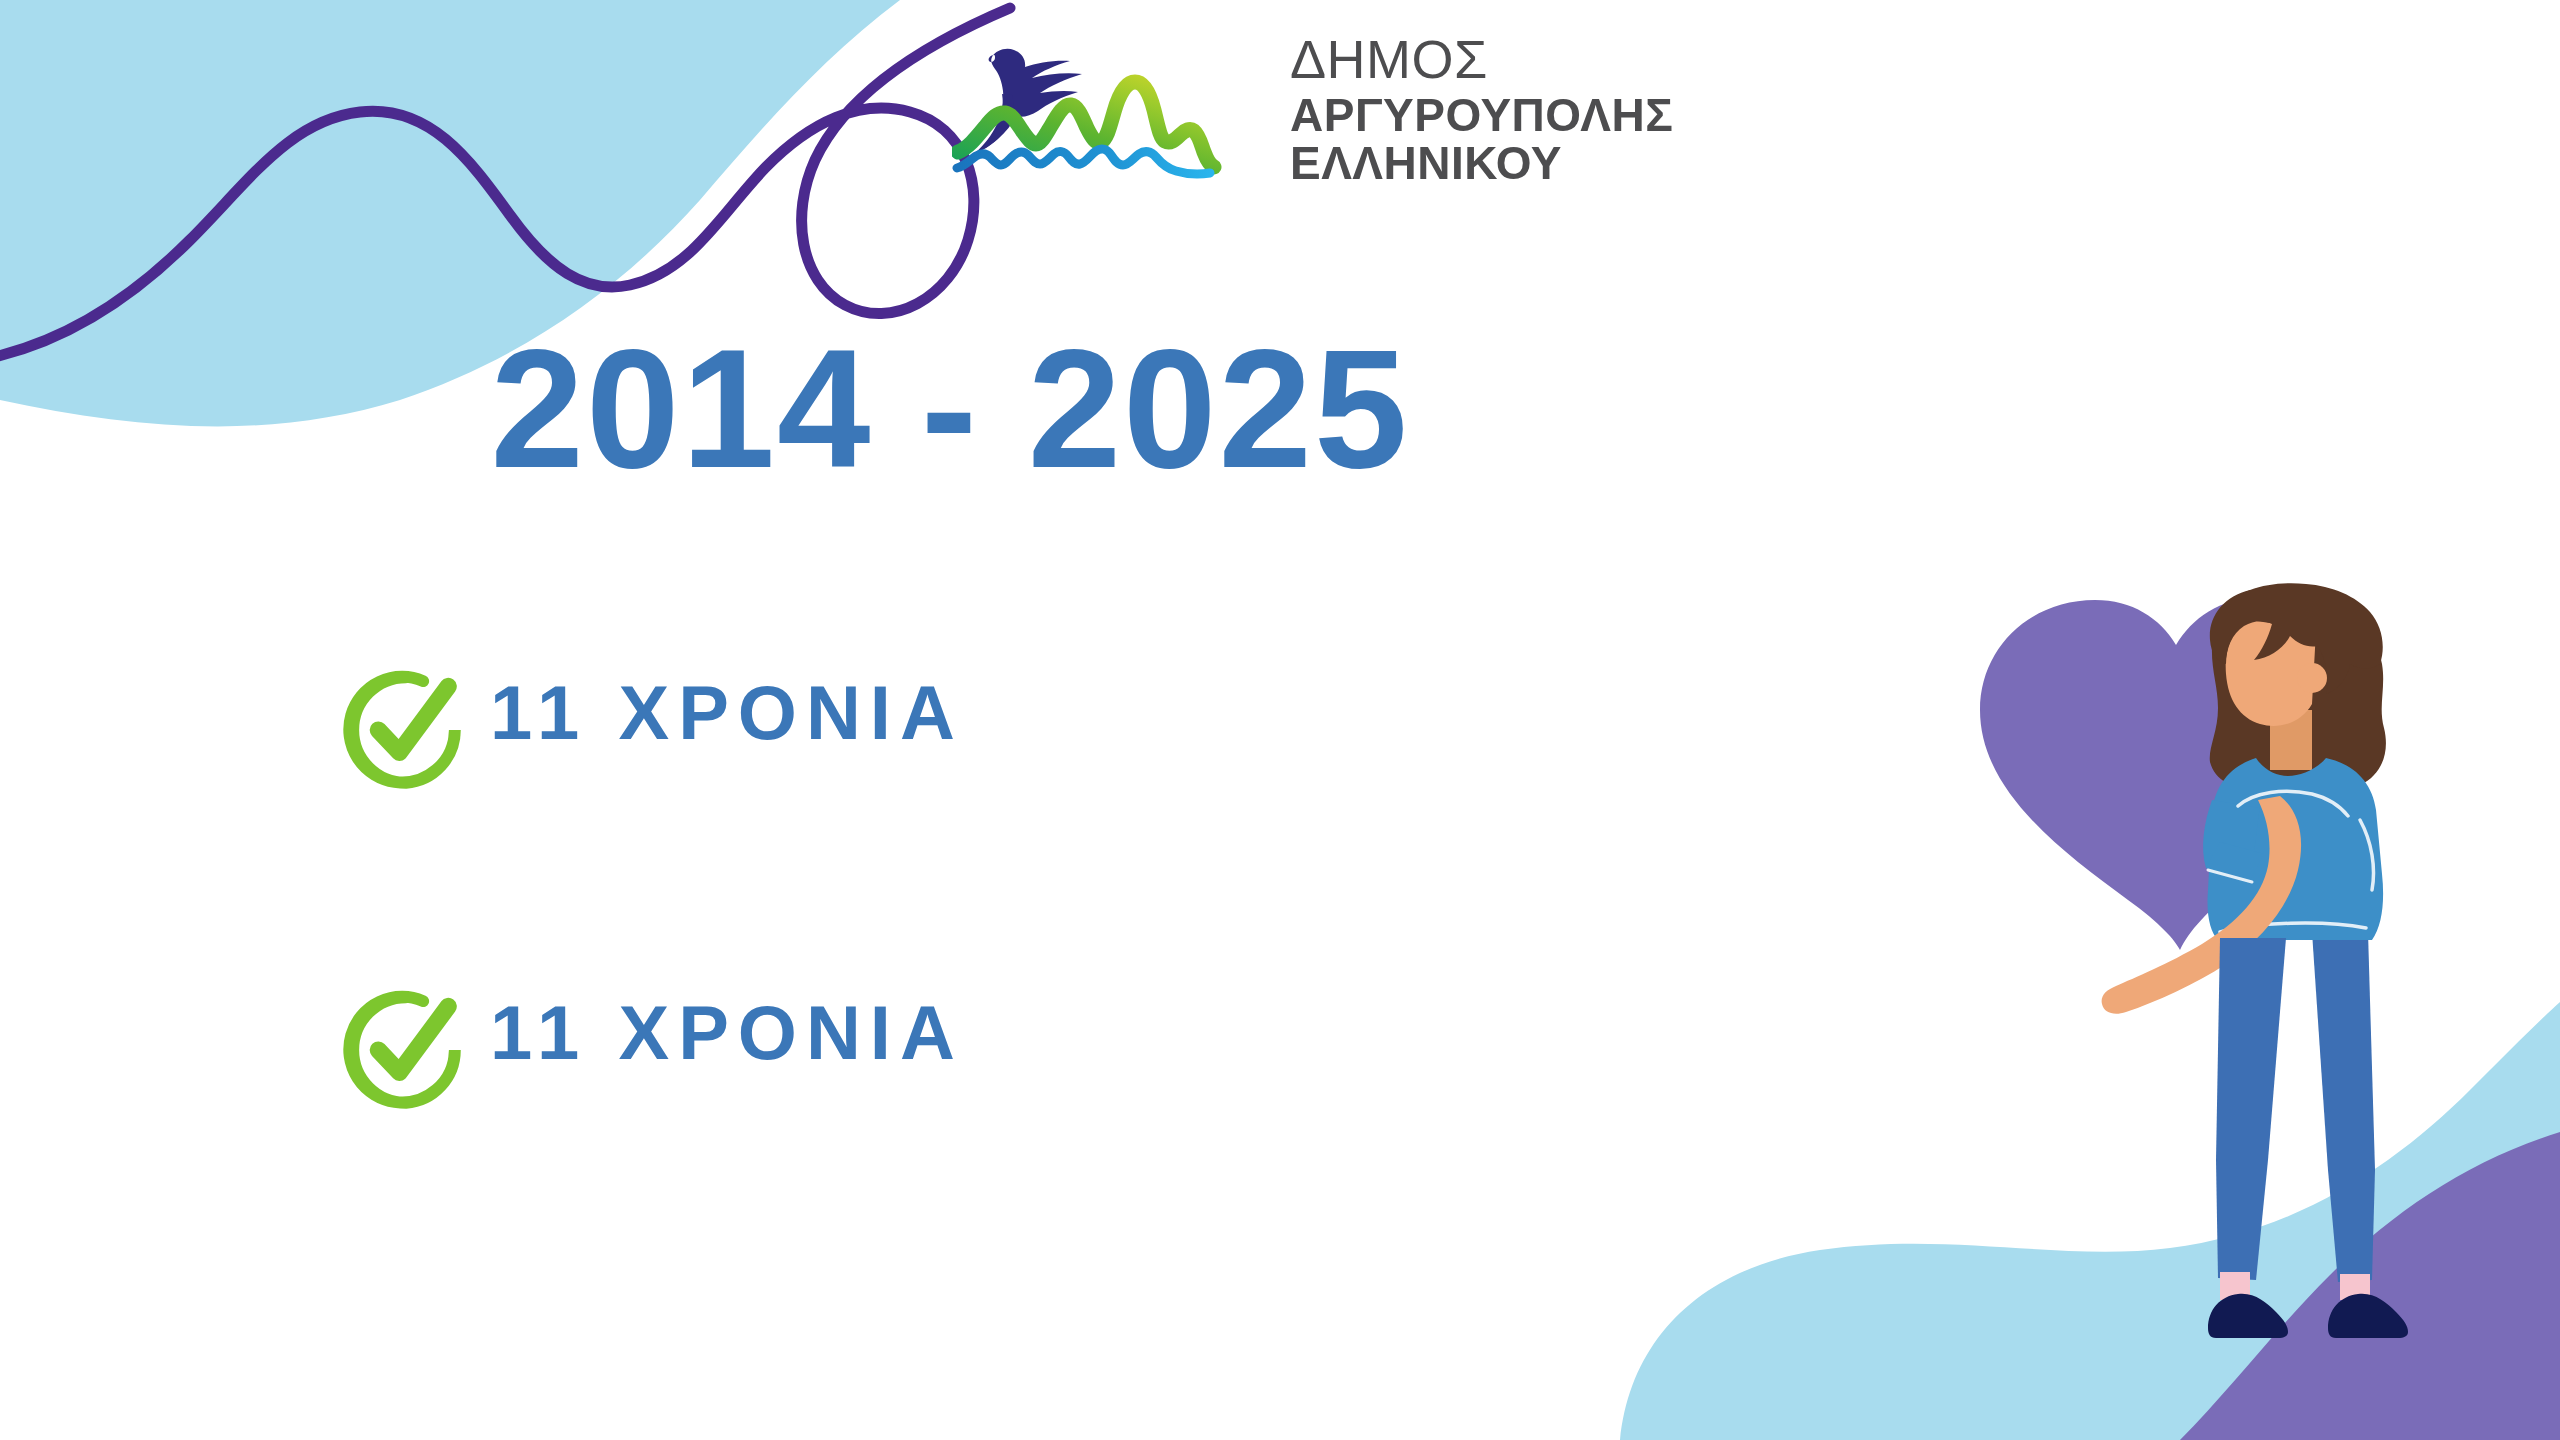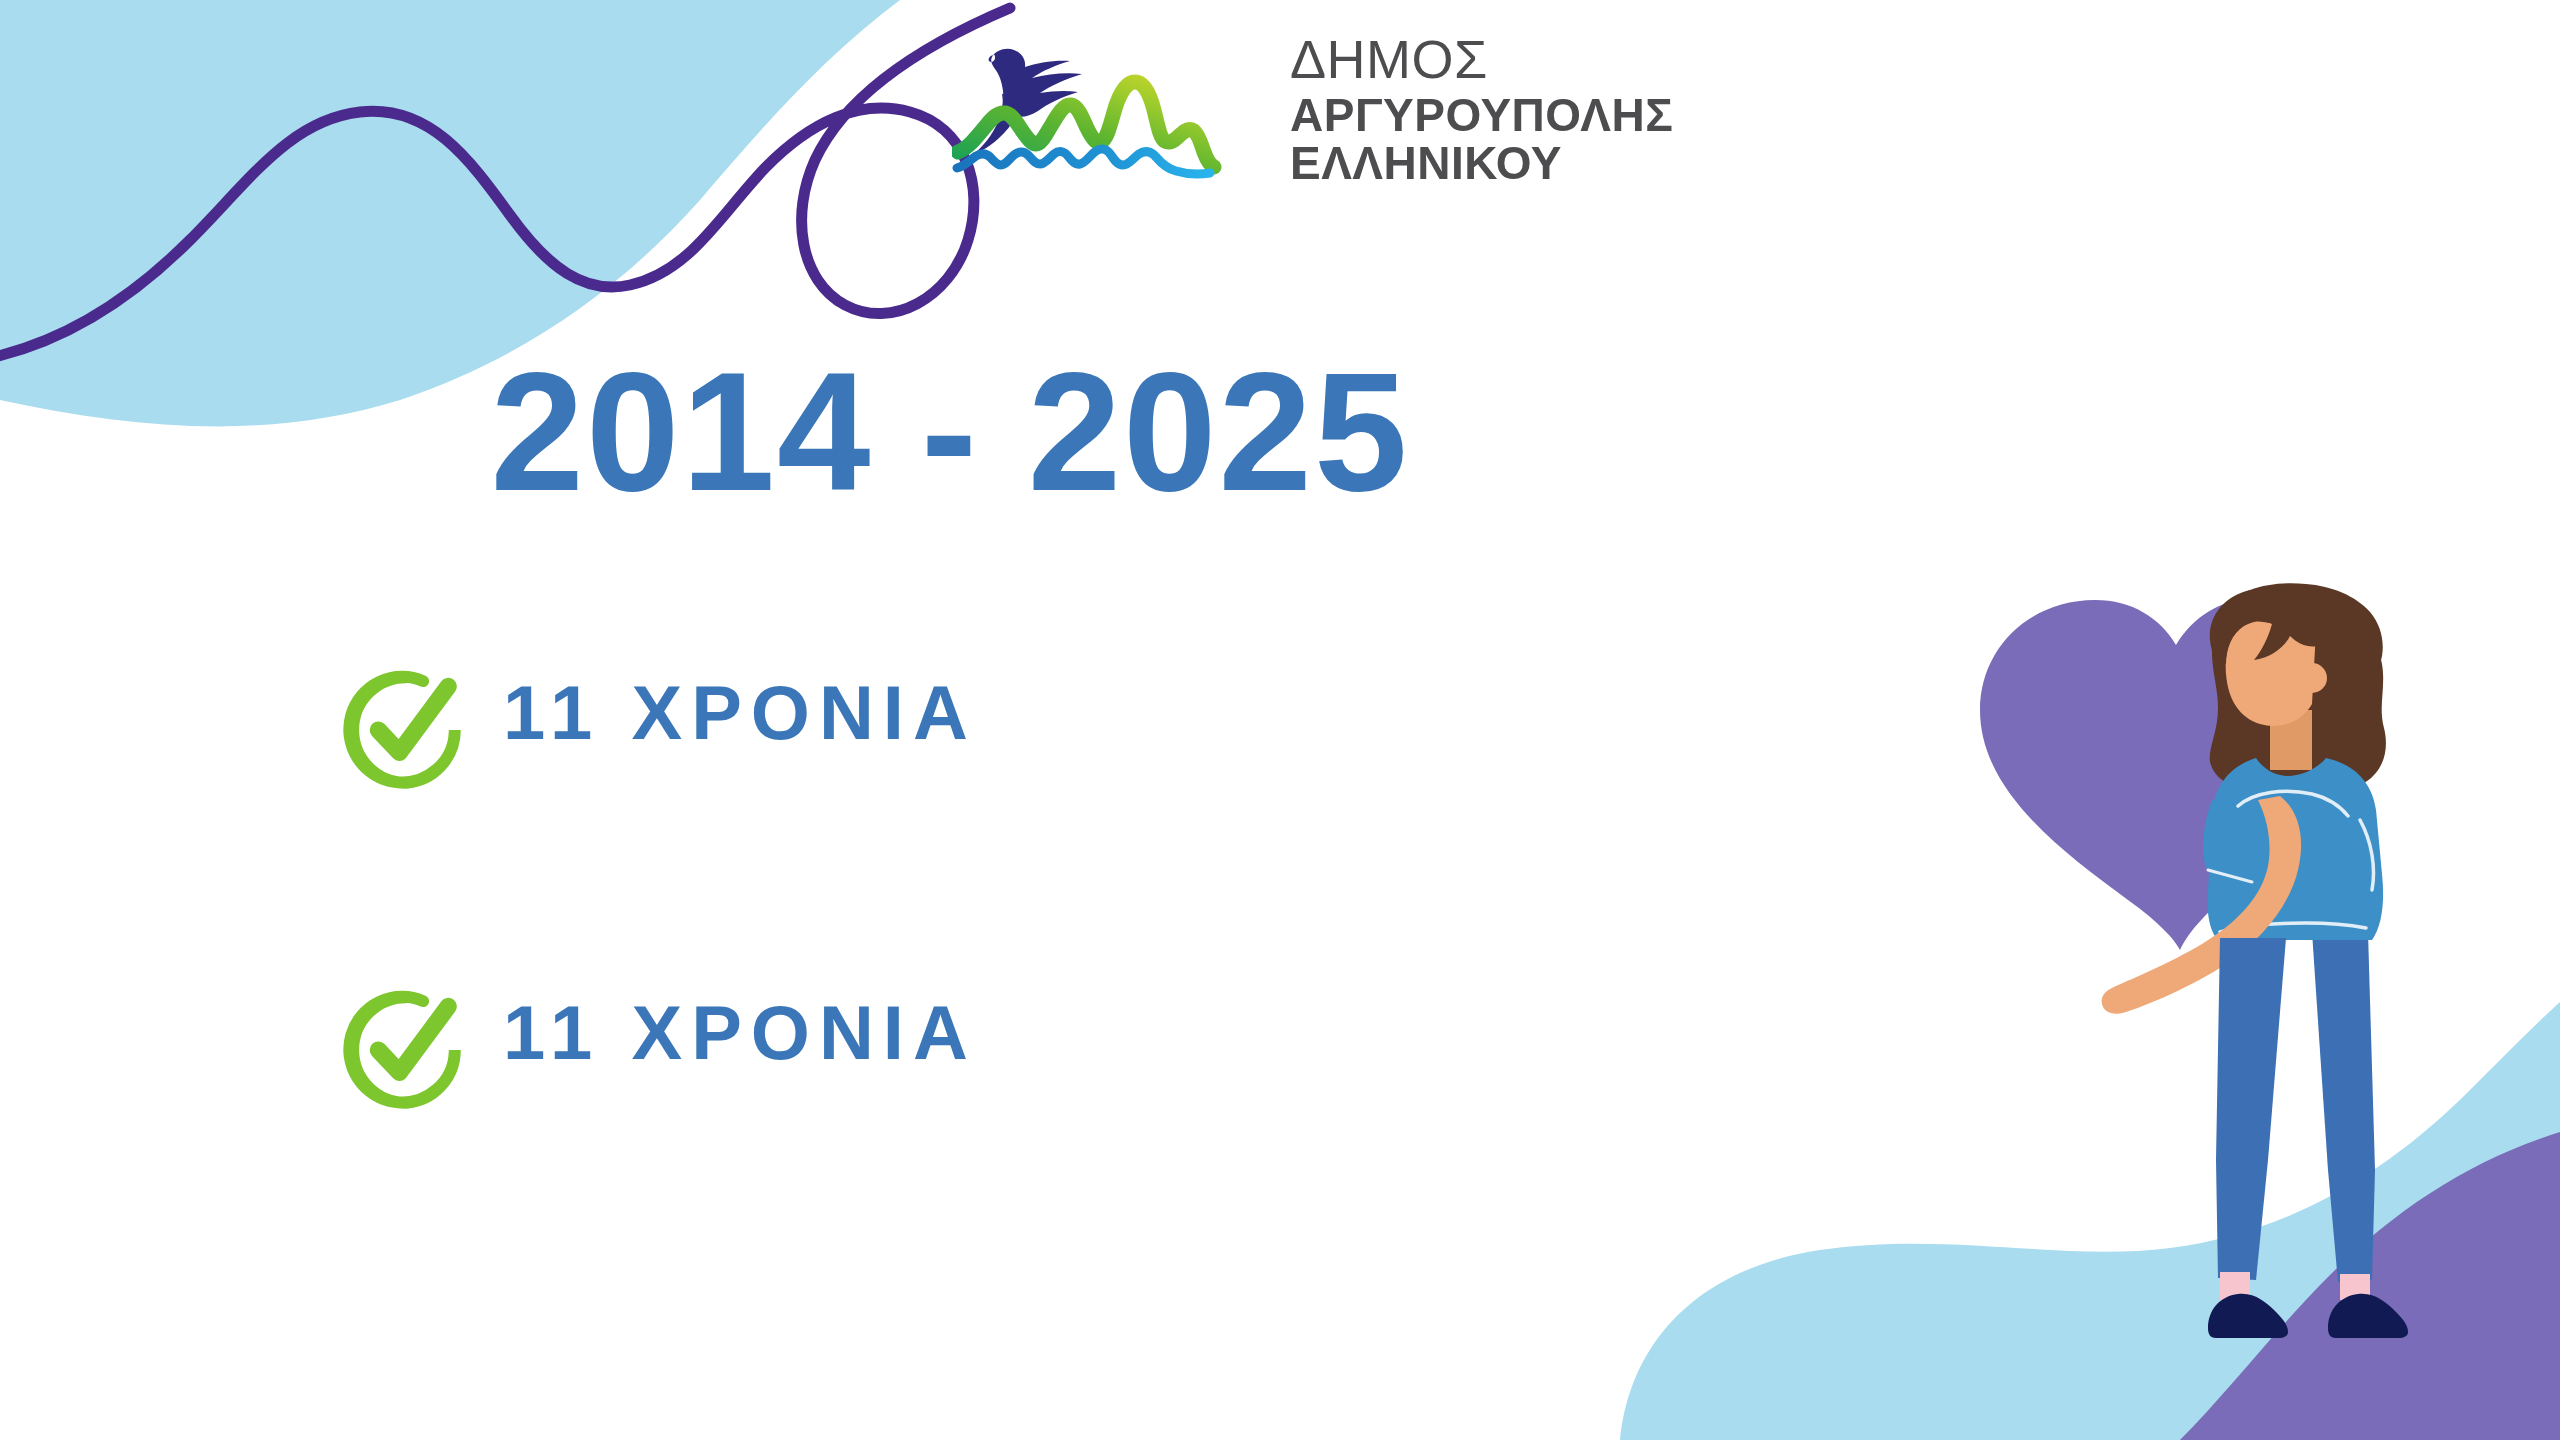--- a/index.html
+++ b/index.html
@@ -67,38 +67,38 @@
   .logo-line-2, .logo-line-3 {
     font-size: 46px;
     font-weight: 700;
     margin-top: 2px;
   }
 
   
   #years-headline {
     position: absolute;
     left: 0;
-    top: 348px;
+    top: 325px;
     width: 1900px;
     text-align: center;
     font-size: 168px;
     font-weight: 700;
     letter-spacing: 2px;
     color: #3b77b8;
     font-family: "Liberation Sans", sans-serif;
     z-index: 5;
     line-height: 1;
   }
 
   
   .bullet-row {
     position: absolute;
     display: flex;
     align-items: center;
-    gap: 31px;
+    gap: 18px;
     z-index: 5;
   }
   #bullet-row-0 { left: 340px; top: 630px; }
   #bullet-row-1 { left: 340px; top: 950px; }
 
   .check-icon {
     width: 132px;
     height: 132px;
     flex: 0 0 auto;
     margin-top: 34px;

